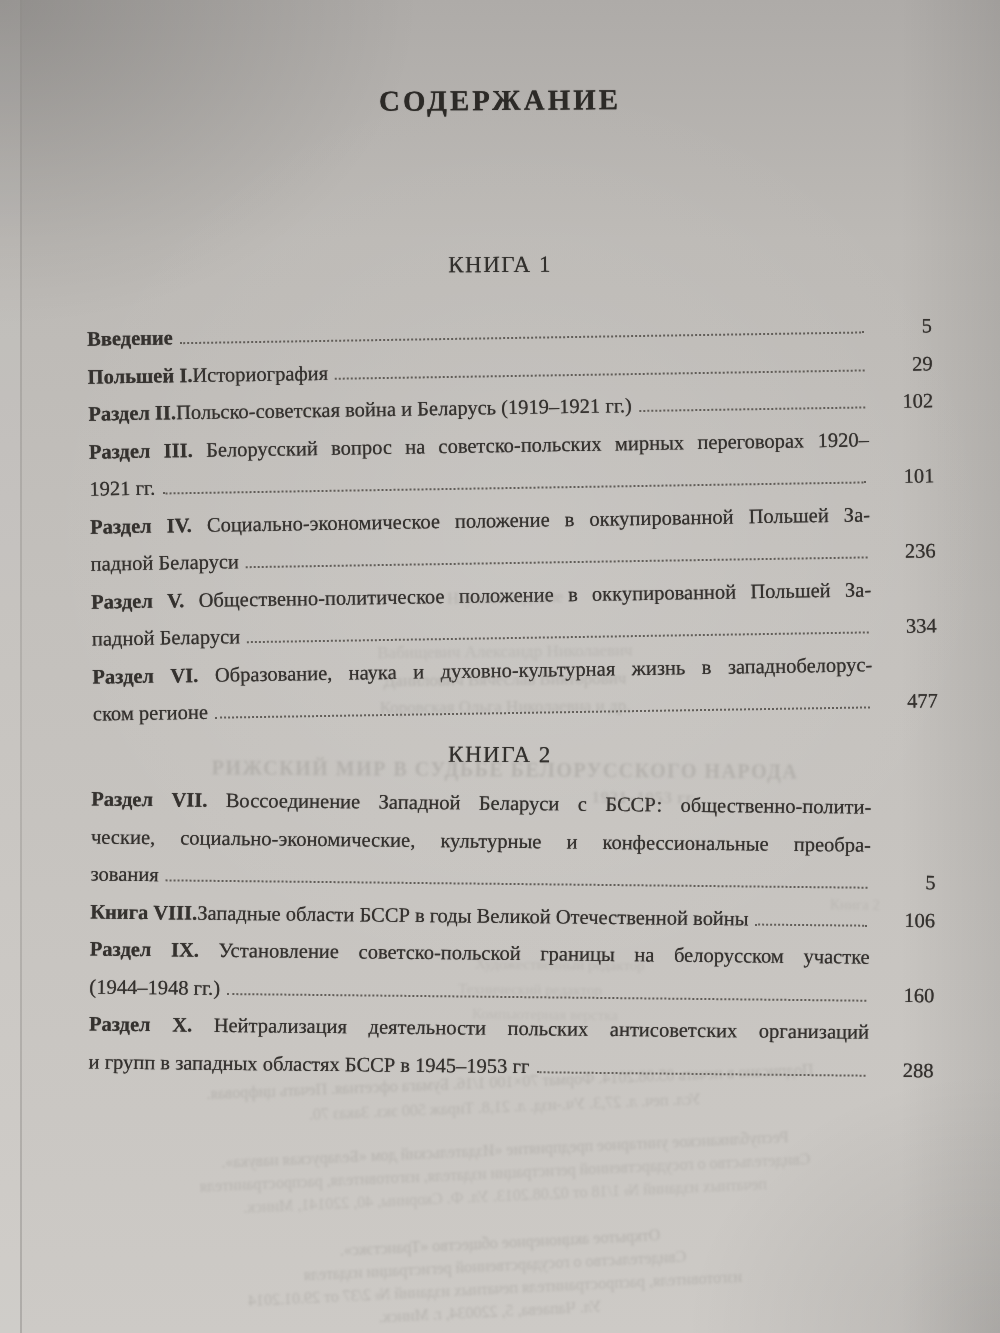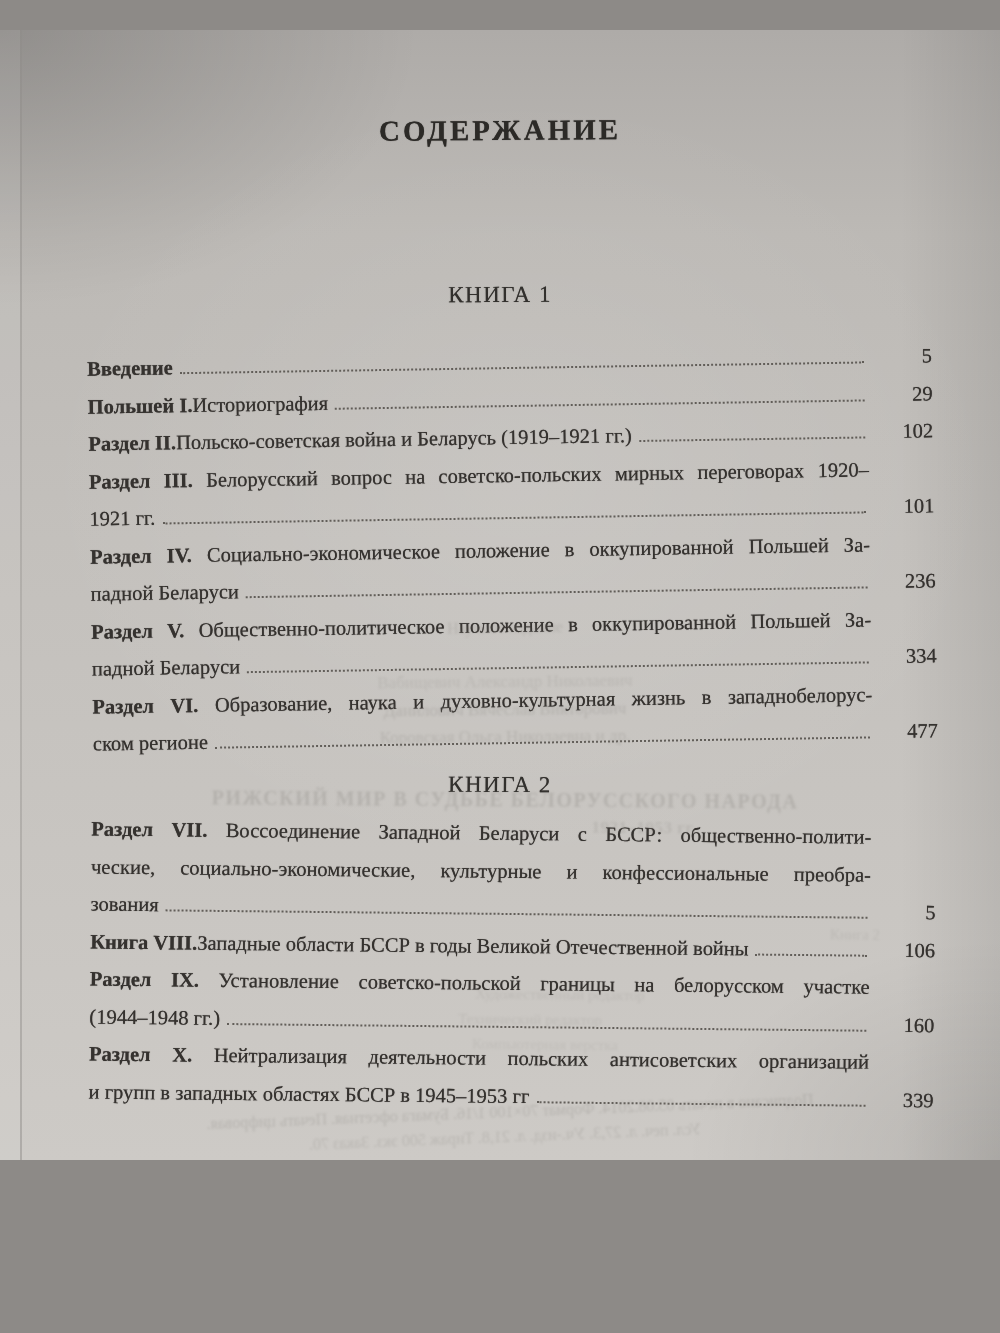--- a/index.html
+++ b/index.html
@@ -1,25 +1,24 @@
 <!DOCTYPE html>
 <html><head>
 <meta charset="utf-8">
 <style>
   html,body{margin:0;padding:0;background:#8d8a87;}
   .photo{
-    position:relative;width:1000px;height:1130px;overflow:hidden;
+    position:relative;width:1000px;height:1333px;overflow:hidden;
     font-family:"Liberation Serif","DejaVu Serif",serif;
     background:
       radial-gradient(60% 35% at 0% 0%, rgba(0,0,0,.17), rgba(0,0,0,0) 70%),
       radial-gradient(45% 28% at 100% 100%, rgba(0,0,0,.10), rgba(0,0,0,0) 70%),
       linear-gradient(270deg, rgba(0,0,0,.08), rgba(0,0,0,0) 10%),
       radial-gradient(70% 50% at 52% 40%, rgba(255,255,255,.10), rgba(255,255,255,0) 70%),
       linear-gradient(180deg,#aeaba8 0%,#bcb9b5 18%,#c3c0bc 45%,#c9c6c2 78%,#cdcac6 100%);
-    margin-top: 30px;
   }
   .edge-strip{position:absolute;left:0;top:0;bottom:0;width:20px;background:rgba(255,255,255,.06);}
   .edge-line{position:absolute;left:20px;top:0;bottom:0;width:2px;
     background:linear-gradient(180deg,#8f8c89 0%,#a5a29e 55%,#969390 100%);opacity:.55;}
   .title{
     position:absolute;left:70px;width:860px;top:84px;text-align:center;
     font-size:29px;font-weight:bold;letter-spacing:3px;color:#2c2a27;
     transform:rotate(-.4deg);text-shadow:0 0 .8px rgba(44,42,39,.85);
   }
   .kniga{
@@ -138,21 +137,21 @@
           <span class="rest">(1944–1948 гг.)</span>
           <span class="dots"></span>
           <span class="pg">160</span>
         </div>
       </div>
       <div class="toc-entry">
         <div class="line jline"><span class="lbl">Раздел X.</span><span class="rest"> Нейтрализация деятельности польских антисоветских организаций</span></div>
         <div class="line flexline">
           <span class="rest">и групп в западных областях БССР в 1945–1953 гг</span>
           <span class="dots"></span>
-          <span class="pg">339</span>
+          <span class="pg">288</span>
         </div>
       </div>
     </div>
 
   <div>
       <div class="st-line" style="left: 505px; top: 598px; font-size: 16px; letter-spacing: 0px; opacity: 0.3; transform: translate(-50%, -50%) rotate(-0.8deg);">Научное издание</div>
       <div class="st-line" style="left: 505px; top: 652px; font-size: 17px; letter-spacing: 0px; opacity: 0.24; transform: translate(-50%, -50%) rotate(-0.6deg);">Вабищевич Александр Николаевич</div>
       <div class="st-line" style="left: 505px; top: 680px; font-size: 17px; letter-spacing: 0px; opacity: 0.34; transform: translate(-50%, -50%) rotate(-0.6deg);">Данилович Вячеслав Викторович</div>
       <div class="st-line" style="left: 505px; top: 707px; font-size: 17px; letter-spacing: 0px; opacity: 0.3; transform: translate(-50%, -50%) rotate(-0.5deg);">Коровская Ольга Николаевна и др.</div>
       <div class="st-line" style="left: 505px; top: 770px; font-size: 20px; letter-spacing: 1.5px; opacity: 0.34; font-weight: bold; transform: translate(-50%, -50%) rotate(0.4deg);">РИЖСКИЙ МИР В СУДЬБЕ БЕЛОРУССКОГО НАРОДА</div>

